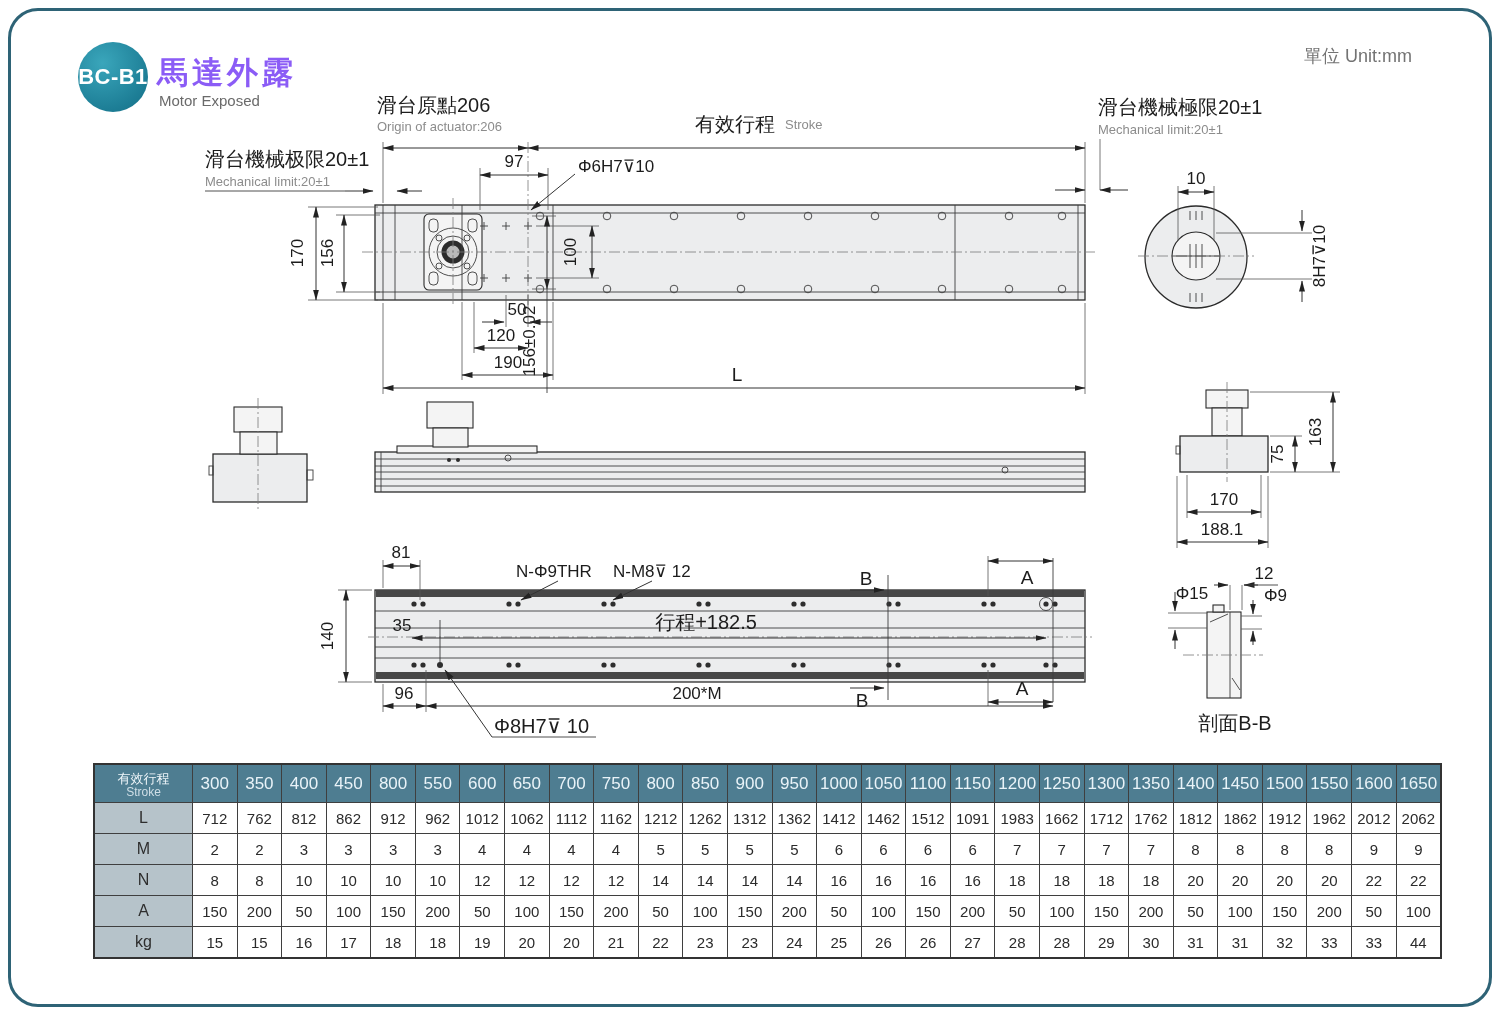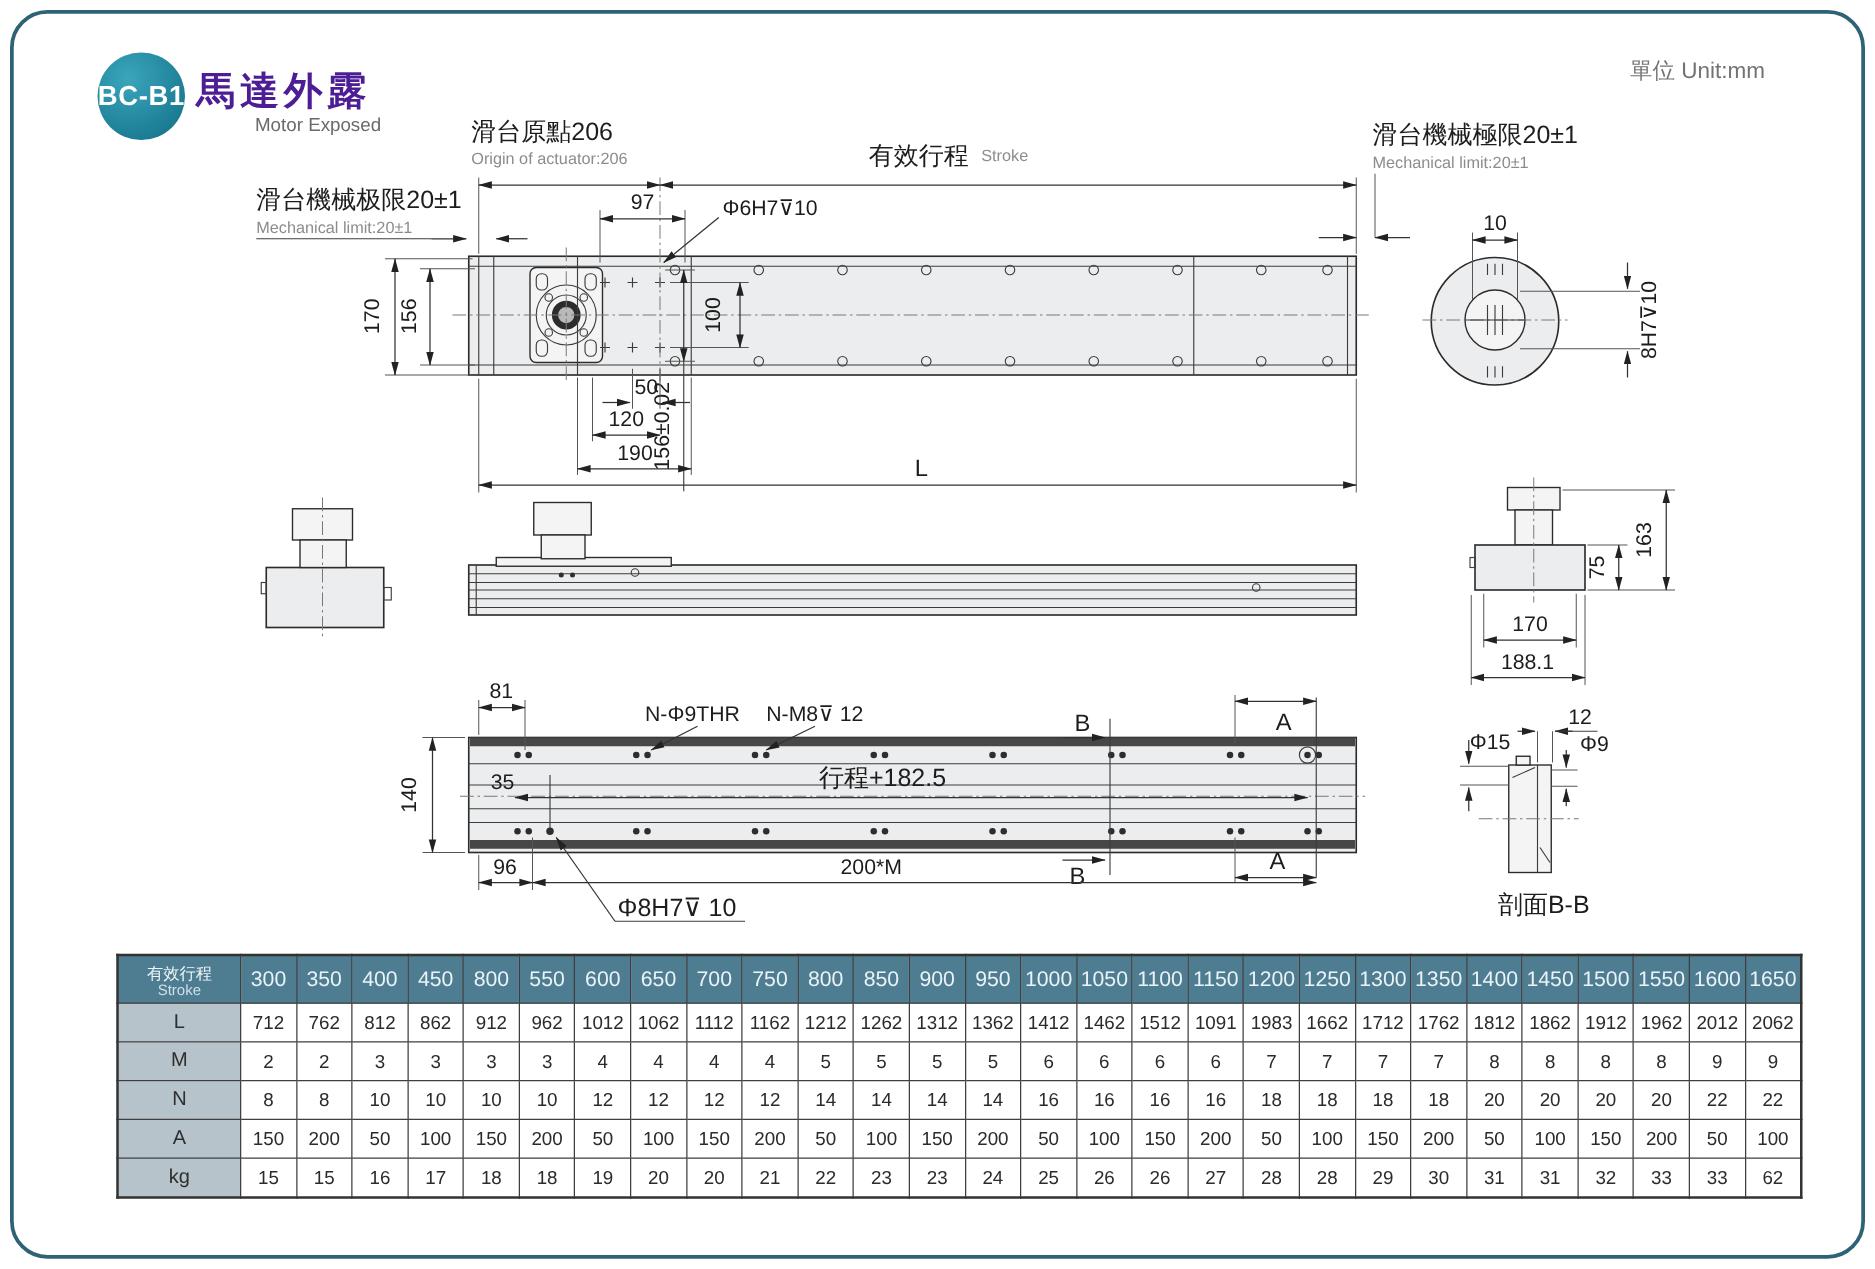--- a/index.html
+++ b/index.html
@@ -4,22 +4,22 @@
 <style>
   html,body{margin:0;padding:0;background:#fff;}
   .page{position:relative;width:1500px;height:1015px;background:#fff;overflow:hidden;
         font-family:"Liberation Sans",sans-serif;}
   .frame{position:absolute;left:8px;top:8px;right:8px;bottom:8px;border:3px solid #2e6376;
          border-radius:30px;pointer-events:none;}
   .badge{position:absolute;left:78px;top:42px;width:70px;height:70px;border-radius:50%;
          background:radial-gradient(circle at 35% 30%, #3aa6bb, #1d7e96 70%, #156d84);
          display:flex;align-items:center;justify-content:center;}
   .badge span{color:#fff;font-weight:bold;font-size:22px;letter-spacing:0.5px;}
-  .title-zh{position:absolute;left:157px;top:52px;font-size:31px;font-weight:bold;color:#4c1d95;letter-spacing:4px;}
-  .title-en{position:absolute;left:159px;top:92px;font-size:15px;color:#6a6a6a;margin-left:45px;}
+  .title-zh{position:absolute;left:157px;top:52px;font-size:31px;font-weight:bold;color:#8b5cf6;letter-spacing:4px;}
+  .title-en{position:absolute;left:159px;top:92px;font-size:15px;color:#6a6a6a;}
   .unit{position:absolute;right:88px;top:44px;font-size:18px;color:#737373;}
   svg.draw{position:absolute;left:0;top:0;}
   svg text{font-family:"Liberation Sans",sans-serif;fill:#1c1c1c;}
   .body{fill:#ecedee;stroke:#2b2b2b;stroke-width:1.3;}
   .body2{fill:#f4f4f4;stroke:#2b2b2b;stroke-width:1.1;}
   .thin{fill:none;stroke:#3c3c3c;stroke-width:0.9;}
   .dim{fill:none;stroke:#333;stroke-width:1;}
   .ext{fill:none;stroke:#555;stroke-width:0.8;}
   .cl{fill:none;stroke:#787878;stroke-width:0.8;stroke-dasharray:11 3 2 3;}
   .dk{fill:#474747;stroke:none;}
@@ -565,18 +565,18 @@
             <td>27</td>
             <td>28</td>
             <td>28</td>
             <td>29</td>
             <td>30</td>
             <td>31</td>
             <td>31</td>
             <td>32</td>
             <td>33</td>
             <td>33</td>
-            <td>62</td>
+            <td>44</td>
           </tr>
         </tbody>
       </table>
   </div>
 </div>
 
 </body></html>

